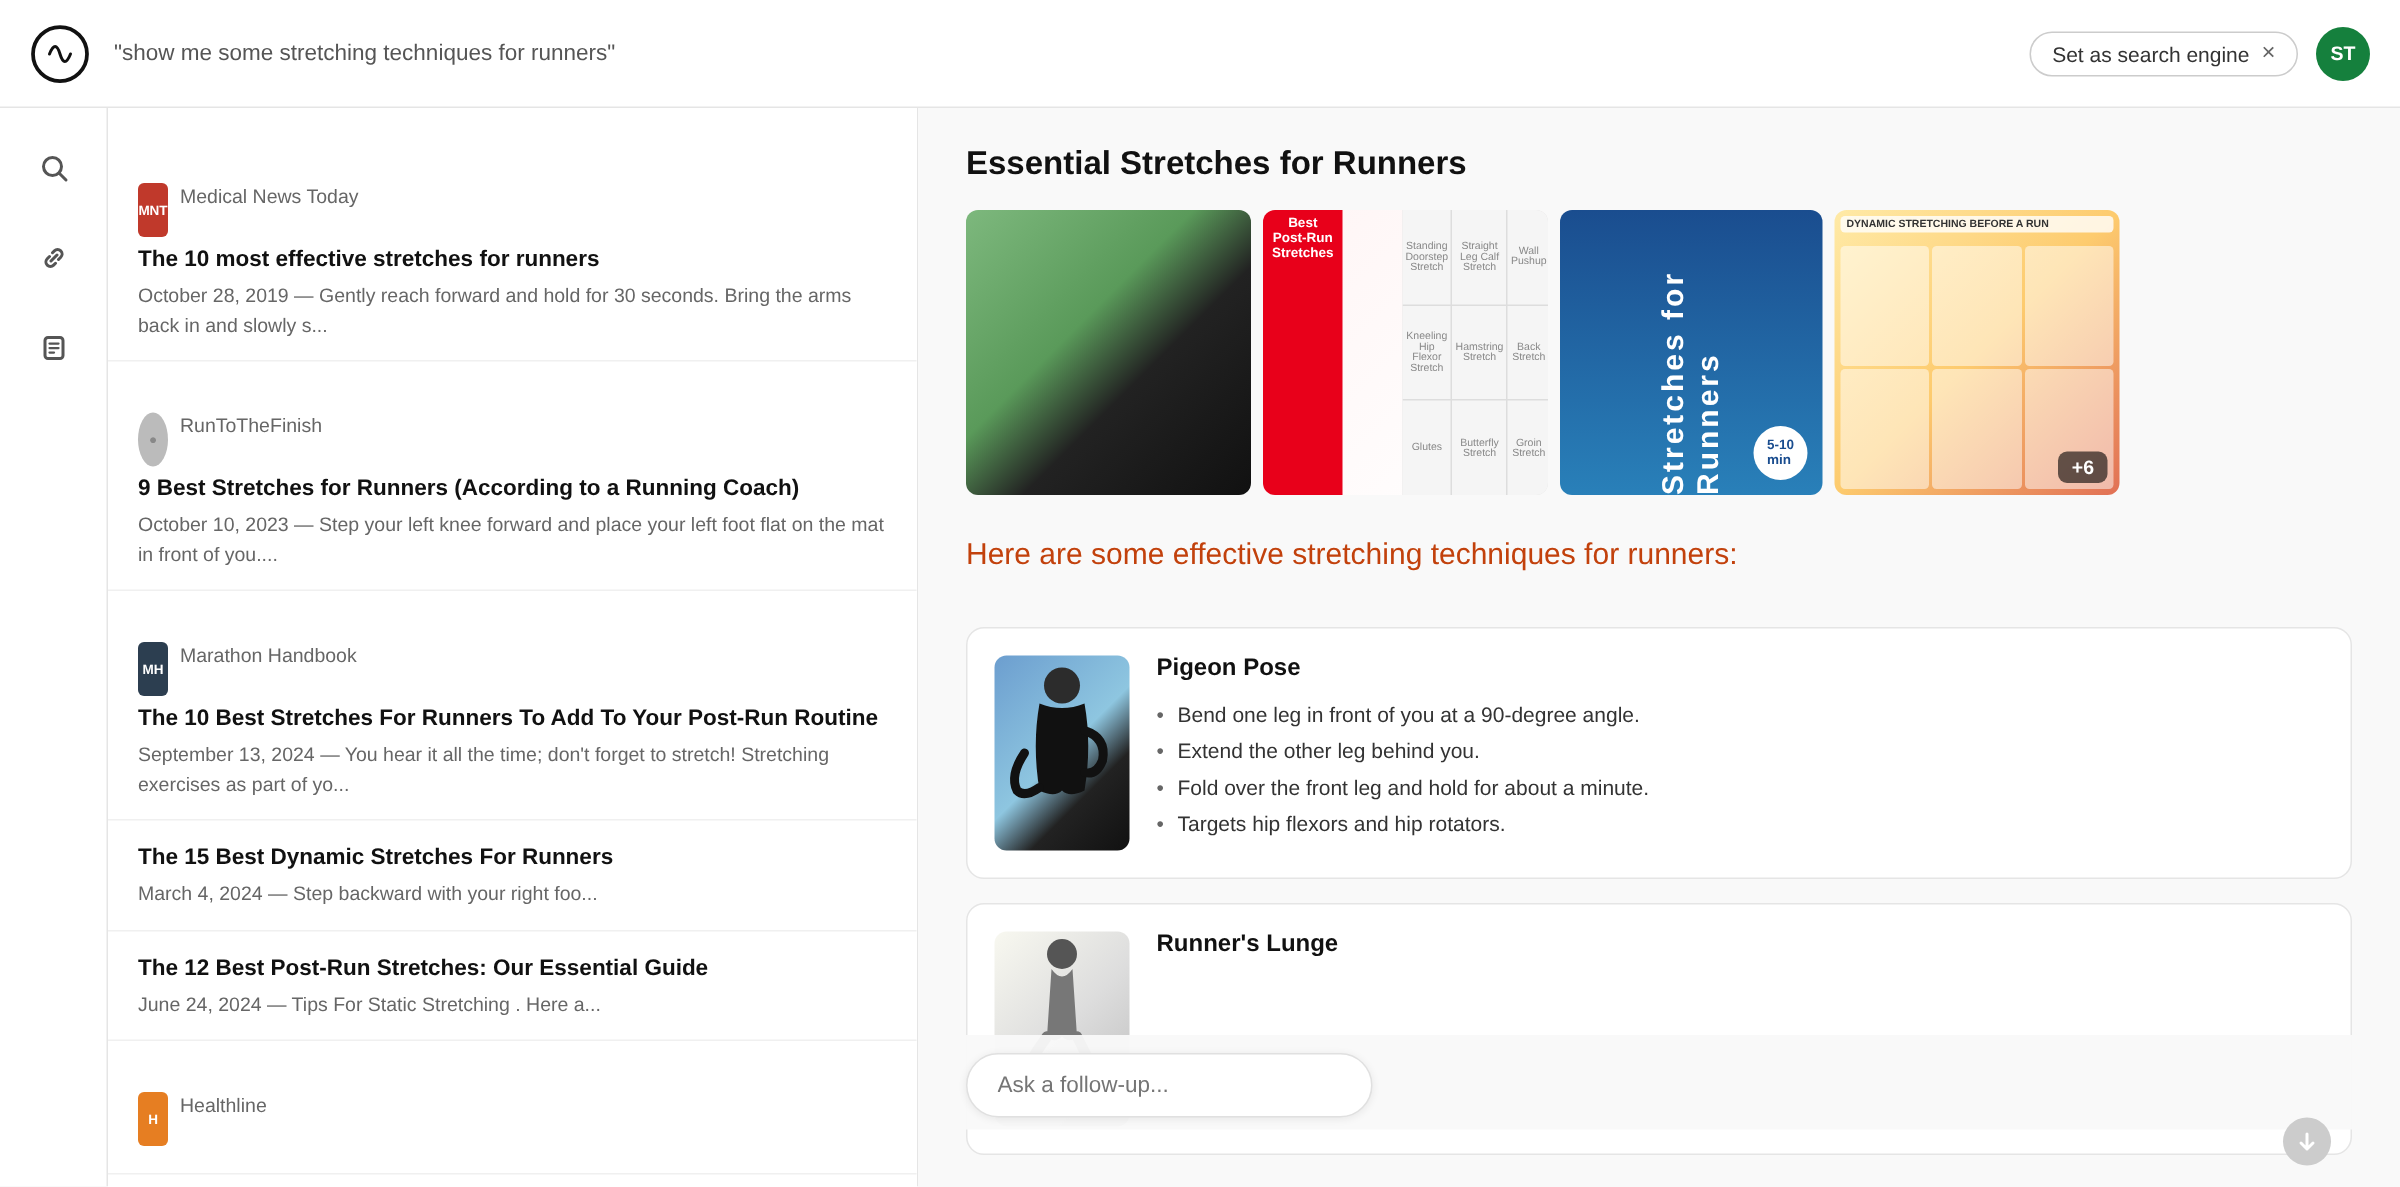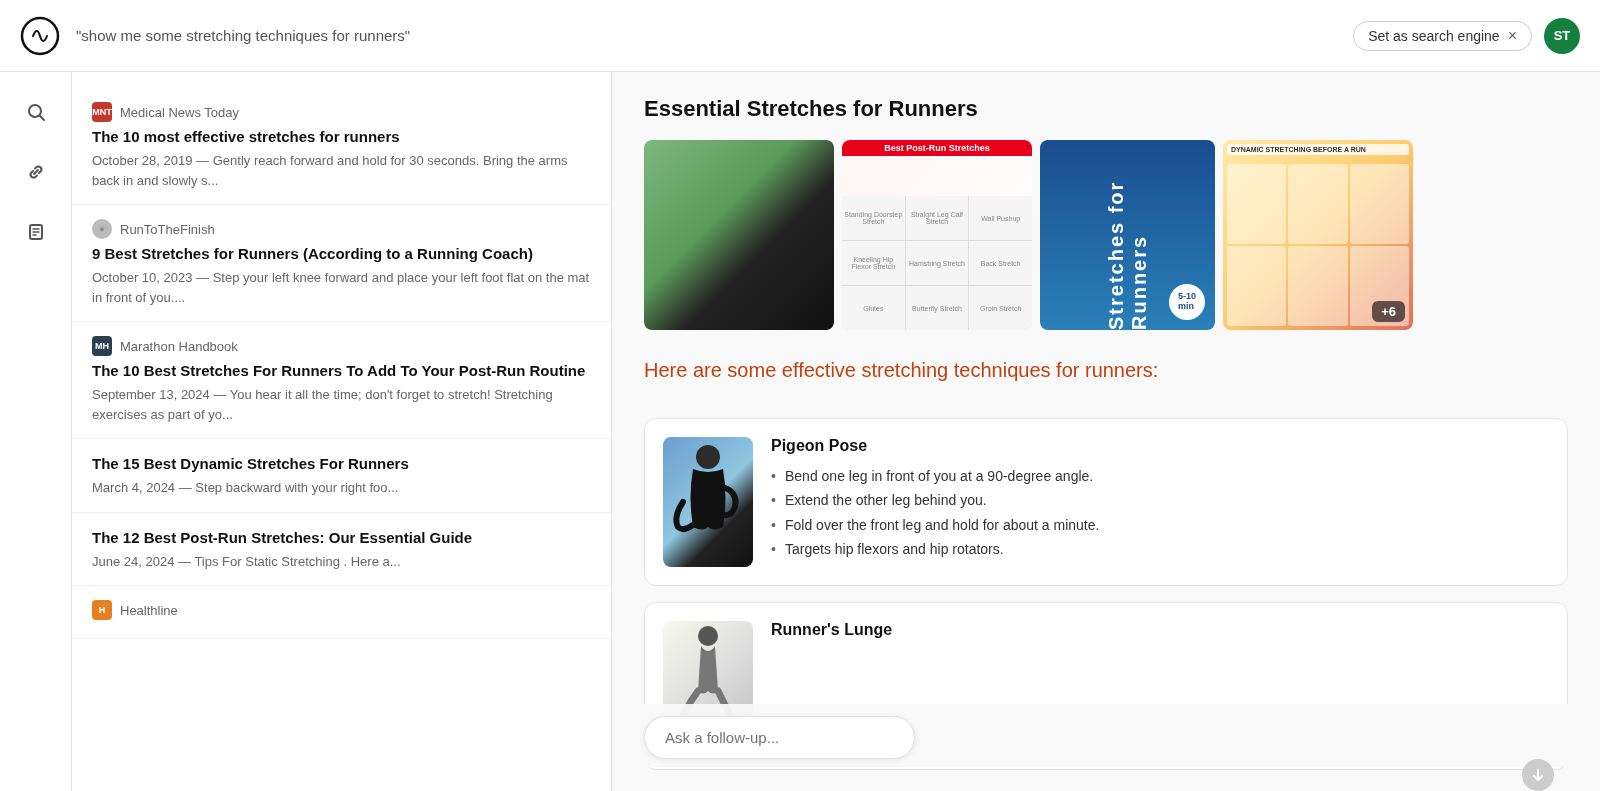--- a/index.html
+++ b/index.html
@@ -104,28 +104,29 @@
       border-bottom: 1px solid #f0f0f0;
       cursor: pointer;
     }
     .result-source {
       display: flex;
       align-items: center;
       gap: 8px;
       margin-bottom: 4px;
     }
     .source-favicon {
-      width: 20px; height: 20px;
+      width: 20px; height: 36px;
       border-radius: 4px;
       background: #ddd;
       display: flex; align-items: center; justify-content: center;
       font-size: 9px;
       font-weight: 700;
       color: #fff;
       flex-shrink: 0;
+      margin-top: 20px;
     }
     .favicon-mnt { background: #c0392b; }
     .favicon-run { background: #bbb; border-radius: 50%; }
     .favicon-mh { background: #2c3e50; }
     .source-name {
       font-size: 13px;
       color: #666;
     }
     .result-title {
       font-size: 15px;
@@ -226,21 +227,21 @@
     .stretch-bullets li::before {
       content: '•';
       position: absolute;
       left: 0;
       color: #666;
     }
 
     
     .followup-bar {
       position: sticky;
-      bottom: 0;
+      bottom: 14px;
       background: rgba(249,249,249,0.95);
       padding: 12px 0 8px;
       display: flex;
       align-items: center;
       gap: 10px;
     }
     .followup-input {
       flex: 1;
       border: 1px solid #e0e0e0;
       border-radius: 24px;
@@ -383,21 +384,21 @@
 
     <div class="image-gallery">
 
       <div class="gallery-img gallery-main img-yoga-woman">
 
         <svg viewBox="0 0 190 190" width="190" height="190" style="position:absolute;opacity:0.3;">
           <rect width="190" height="190" fill="url(#g1)"></rect>
         </svg>
       </div>
 
-      <div class="gallery-img" style="width:190px;height:190px;background:linear-gradient(135deg,#fff5f5,#fff);display:flex;flex-direction:column;gap:40px;">
+      <div class="gallery-img" style="width:190px;height:190px;background:linear-gradient(135deg,#fff5f5,#fff);display:flex;flex-direction:row;gap:40px;">
         <div style="background:#e8001a;color:#fff;font-size:9px;font-weight:700;padding:3px 6px;text-align:center;">Best Post-Run Stretches</div>
         <div style="display:grid;grid-template-columns:repeat(3,1fr);grid-template-rows:repeat(3,1fr);flex:1;gap:1px;background:#ddd;">
           <div style="background:#f5f5f5;display:flex;align-items:center;justify-content:center;font-size:7px;color:#888;text-align:center;padding:2px;">Standing Doorstep Stretch</div>
           <div style="background:#f5f5f5;display:flex;align-items:center;justify-content:center;font-size:7px;color:#888;text-align:center;padding:2px;">Straight Leg Calf Stretch</div>
           <div style="background:#f5f5f5;display:flex;align-items:center;justify-content:center;font-size:7px;color:#888;text-align:center;padding:2px;">Wall Pushup</div>
           <div style="background:#f5f5f5;display:flex;align-items:center;justify-content:center;font-size:7px;color:#888;text-align:center;padding:2px;">Kneeling Hip Flexor Stretch</div>
           <div style="background:#f5f5f5;display:flex;align-items:center;justify-content:center;font-size:7px;color:#888;text-align:center;padding:2px;">Hamstring Stretch</div>
           <div style="background:#f5f5f5;display:flex;align-items:center;justify-content:center;font-size:7px;color:#888;text-align:center;padding:2px;">Back Stretch</div>
           <div style="background:#f5f5f5;display:flex;align-items:center;justify-content:center;font-size:7px;color:#888;text-align:center;padding:2px;">Glutes</div>
           <div style="background:#f5f5f5;display:flex;align-items:center;justify-content:center;font-size:7px;color:#888;text-align:center;padding:2px;">Butterfly Stretch</div>

